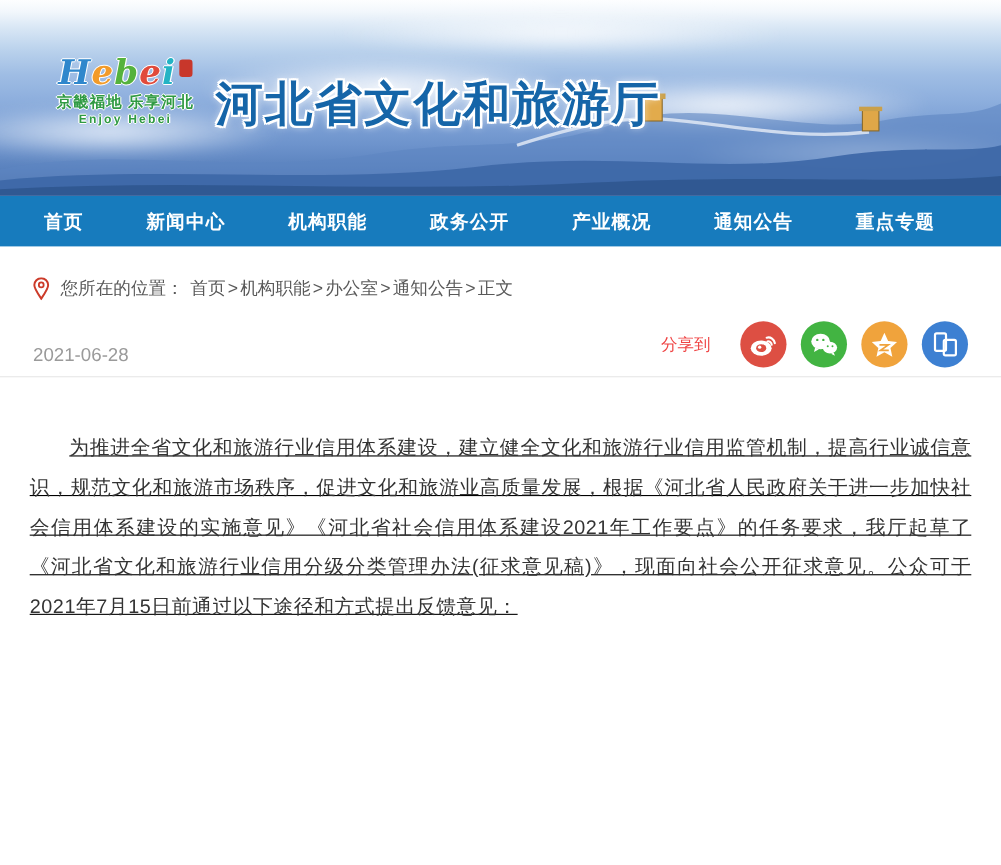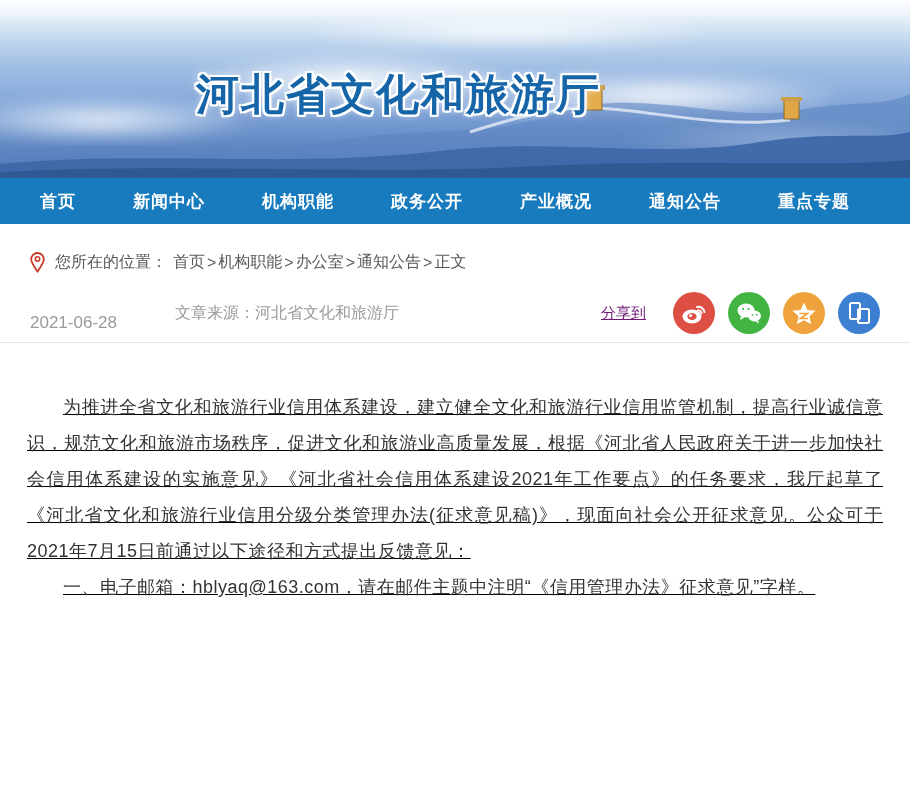--- a/index.html
+++ b/index.html
@@ -102,21 +102,21 @@
   }
   .article-title .tline { line-height: 64px; }
 
   .meta-row {
     margin: 16px 30px 0 30px; height: 48px;
     display: flex; align-items: center;
   }
   .meta-date { font-size: 17px; color: #9a9a9a; margin-top: 20px; }
   .meta-source { margin-left: 58px; font-size: 16px; color: #9a9a9a; }
   .share { margin-left: auto; display: flex; align-items: center; }
-  .share-label { font-size: 15px; color: #701a75; margin-right: 14px; text-decoration: underline; }
+  .share-label { font-size: 15px; color: #ef4444; margin-right: 14px; }
   .share-btn {
     width: 42px; height: 42px; border-radius: 50%;
     margin-left: 13px; border: none; padding: 0; cursor: pointer;
     display: flex; align-items: center; justify-content: center;
   }
   .share-btn.weibo  { background: #dd4f43; }
   .share-btn.wechat { background: #42b442; }
   .share-btn.qzone  { background: #f0a33c; }
   .share-btn.copym  { background: #3d80d2; }
 
@@ -147,20 +147,25 @@
       <path d="M470,64 C520,48 560,38 600,40 C660,44 720,60 790,52" fill="none" stroke="#dfe8f4" stroke-width="3" opacity="0.85"></path>
       <rect x="586" y="20" width="16" height="22" fill="#e2ab4c" stroke="#8a6a2a" stroke-width="1"></rect>
       <rect x="583" y="17" width="22" height="5" fill="#caa04a"></rect>
       <rect x="784" y="32" width="15" height="19" fill="#dfa748" stroke="#8a6a2a" stroke-width="1"></rect>
       <rect x="781" y="29" width="21" height="4" fill="#caa04a"></rect>
       <path d="M0,110 L0,96 C140,82 290,100 430,84 C560,68 650,92 760,74
                C830,63 880,72 910,64 L910,110 Z" fill="#3e68a8" opacity="0.95"></path>
       <path d="M0,110 L0,104 C180,94 360,108 540,98 C700,90 820,100 910,92 L910,110 Z" fill="#2f568f" opacity="0.9"></path>
     </svg>
 
+    <div class="logo">
+      <div class="logo-script"><span class="lt">H</span><span class="lt">e</span><span class="lt">b</span><span class="lt">e</span><span class="lt">i</span><span class="logo-seal"></span></div>
+      <div class="logo-cn">京畿福地 乐享河北</div>
+      <div class="logo-en">Enjoy Hebei</div>
+    </div>
 
     <h1 class="site-title">河北省文化和旅游厅</h1>
   </header>
 
   <nav class="nav">
     <a>首页</a>
     <a>新闻中心</a>
     <a>机构职能</a>
     <a>政务公开</a>
     <a>产业概况</a>
@@ -183,21 +188,20 @@
     <span class="sep">&gt;</span>
     <a>通知公告</a>
     <span class="sep">&gt;</span>
     <a>正文</a>
   </div>
 
   <main>
 
     <div class="meta-row">
       <span class="meta-date">2021-06-28</span>
-      <span class="meta-source"><span>文章来源：</span><span>河北省文化和旅游厅</span></span>
 
       <div class="share">
         <span class="share-label">分享到</span>
 
         <button class="share-btn weibo" title="">
           <svg width="26" height="24" viewBox="0 0 26 24">
             <ellipse cx="11" cy="15.5" rx="9.5" ry="7" fill="#ffffff"></ellipse>
             <ellipse cx="11" cy="15.5" rx="4.6" ry="3.6" fill="#dd4f43"></ellipse>
             <circle cx="9.6" cy="14.6" r="1.5" fill="#ffffff"></circle>
             <path d="M16,6 C19.5,5 23,7.5 23.4,11" fill="none" stroke="#ffffff" stroke-width="2" stroke-linecap="round"></path>
@@ -231,17 +235,16 @@
             <rect x="12" y="9" width="11" height="14" rx="1.5" fill="none" stroke="#ffffff" stroke-width="2"></rect>
           </svg>
         </button>
       </div>
     </div>
 
     <div class="divider"></div>
 
     <article class="body-text">
       <p>为推进全省文化和旅游行业信用体系建设，建立健全文化和旅游行业信用监管机制，提高行业诚信意识，规范文化和旅游市场秩序，促进文化和旅游业高质量发展，根据《河北省人民政府关于进一步加快社会信用体系建设的实施意见》《河北省社会信用体系建设2021年工作要点》的任务要求，我厅起草了《河北省文化和旅游行业信用分级分类管理办法(征求意见稿)》，现面向社会公开征求意见。公众可于2021年7月15日前通过以下途径和方式提出反馈意见：</p>
-      <p>一、电子邮箱：hblyaq@163.com，请在邮件主题中注明“《信用管理办法》征求意见”字样。</p>
     </article>
   </main>
 
 </div>
 
 </body></html>

